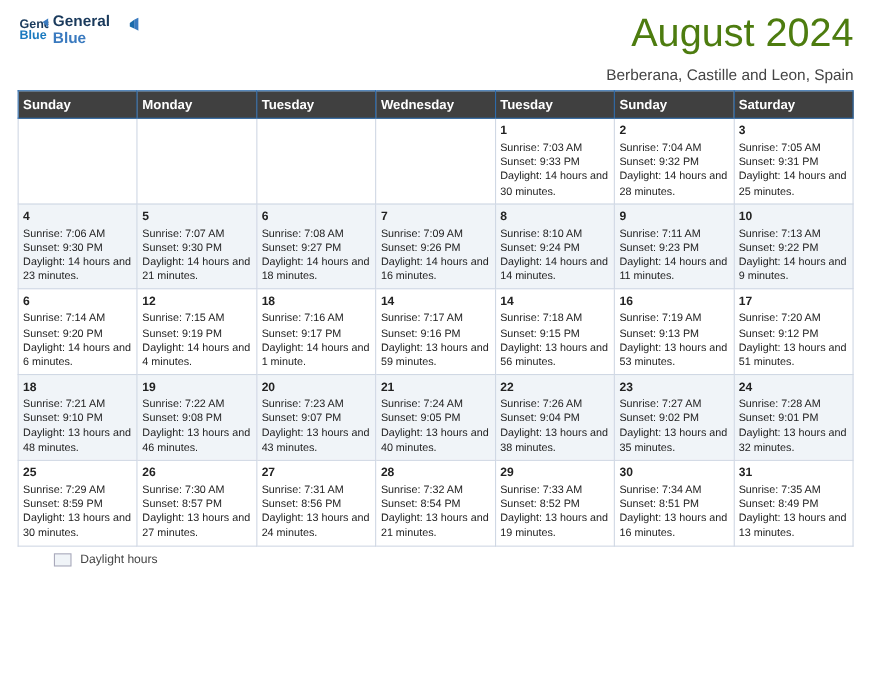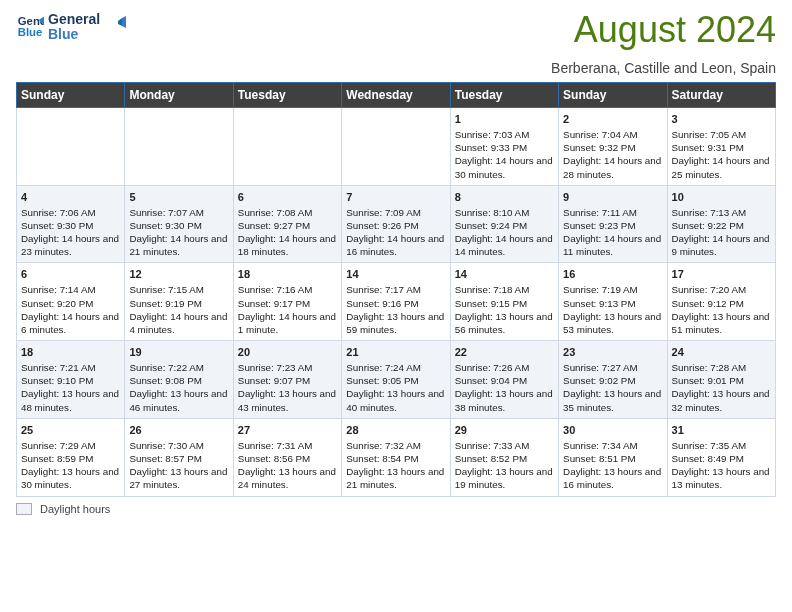--- a/index.html
+++ b/index.html
@@ -91,20 +91,21 @@
       color: #222;
       line-height: 1.35;
     }
     .legend-row {
       display: flex;
       align-items: flex-end;
       gap: 8px;
       margin-top: 6px;
       font-size: 11px;
       color: #444;
+      margin-left: 33px;
     }
     .legend-box {
       width: 16px;
       height: 12px;
       background: #f0f4f8;
       border: 1px solid #aab;
       display: inline-block;
     }
   </style>
 </head>

